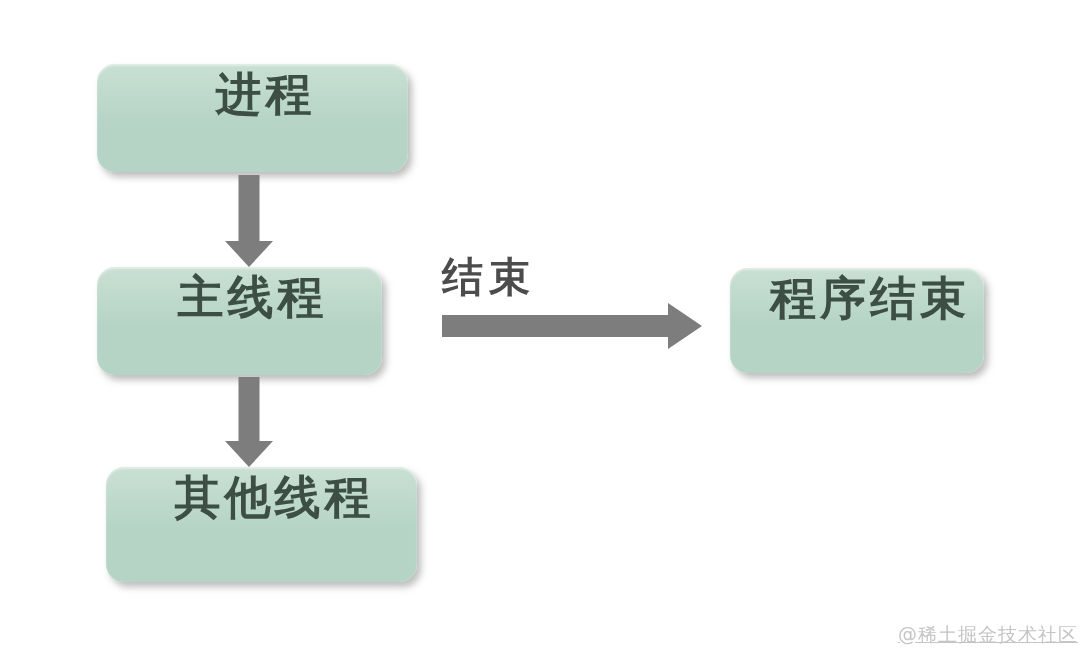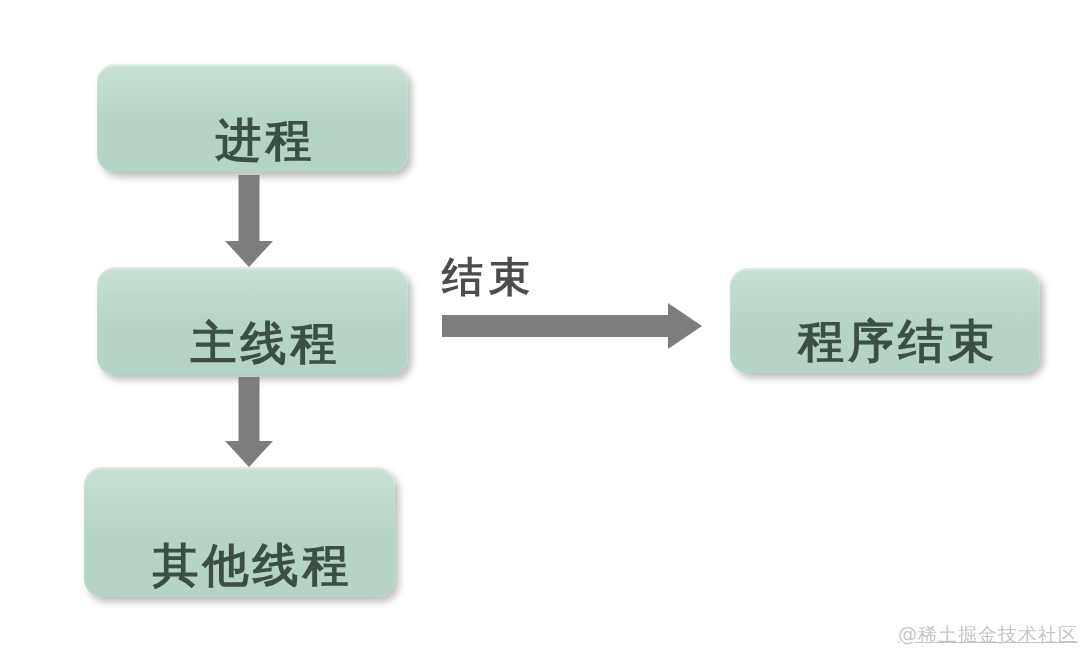--- a/index.html
+++ b/index.html
@@ -23,35 +23,35 @@
     background: var(--background);
     overflow: hidden;
   }
   .node {
     position: absolute;
     border-radius: 18px;
     background: linear-gradient(180deg, var(--node-fill-light) 0%, var(--node-fill) 55%);
     box-shadow: 4px 5px 7px rgba(110, 110, 110, 0.45),
                 inset 0 2px 2px rgba(255, 255, 255, 0.45);
     display: flex;
-    align-items: flex-end;
+    align-items: flex-start;
     justify-content: center;
     padding-left: 26px;
   }
   .node-label {
     font-size: 46px;
     font-weight: bold;
     color: var(--node-text);
     letter-spacing: 4px;
     white-space: nowrap;
   }
   #node-process      { left: 97px;  top: 64px;  width: 311px; height: 108px; }
-  #node-main-thread  { left: 97px;  top: 267px; width: 311px; height: 108px; }
-  #node-other-threads{ left: 84px;  top: 467px; width: 311px; height: 130px; }
-  #node-program-end  { left: 730px; top: 268px; width: 310px; height: 105px; }
+  #node-main-thread  { left: 97px;  top: 267px; width: 285px; height: 108px; }
+  #node-other-threads{ left: 106px;  top: 467px; width: 311px; height: 115px; }
+  #node-program-end  { left: 730px; top: 268px; width: 254px; height: 105px; }
 
   .varrow { position: absolute; width: 48px; }
   .vshaft {
     position: absolute;
     left: 50%;
     transform: translateX(-50%);
     width: 21px;
     background: var(--arrow);
   }
   .vhead {

